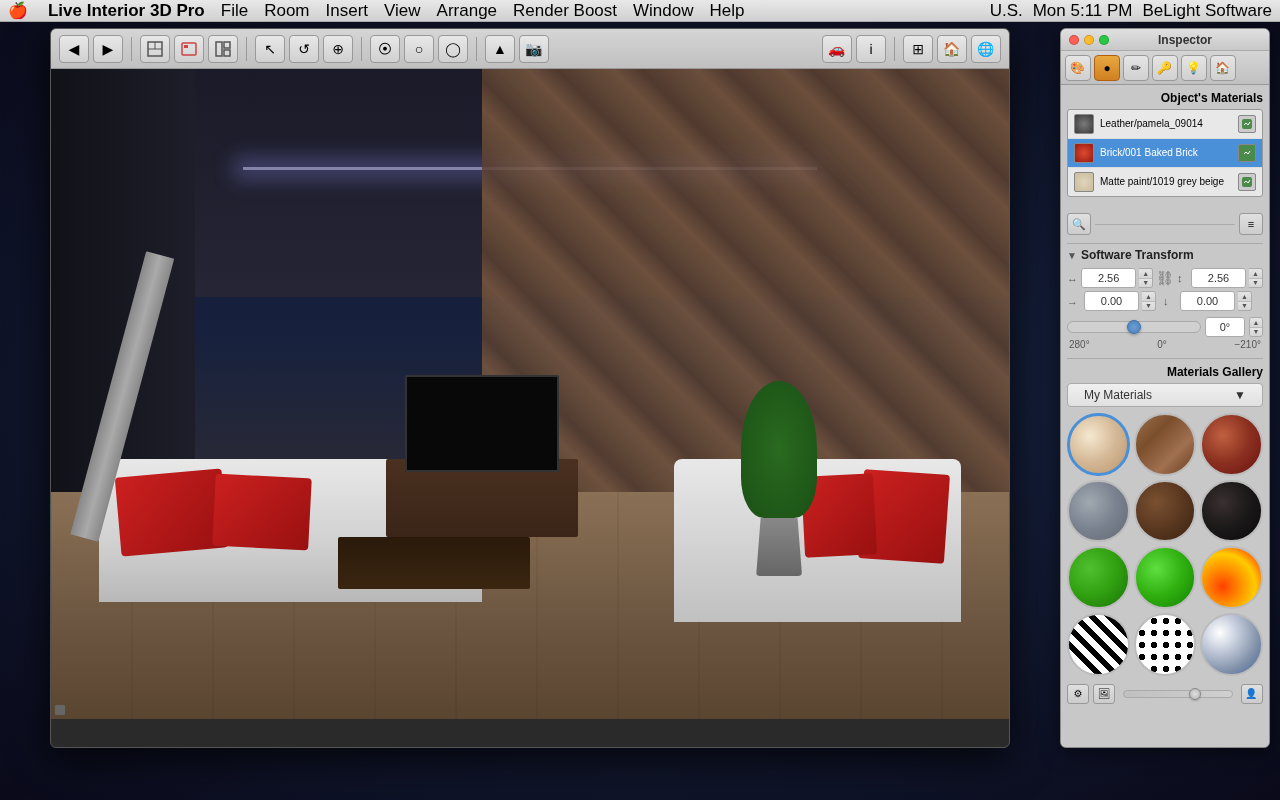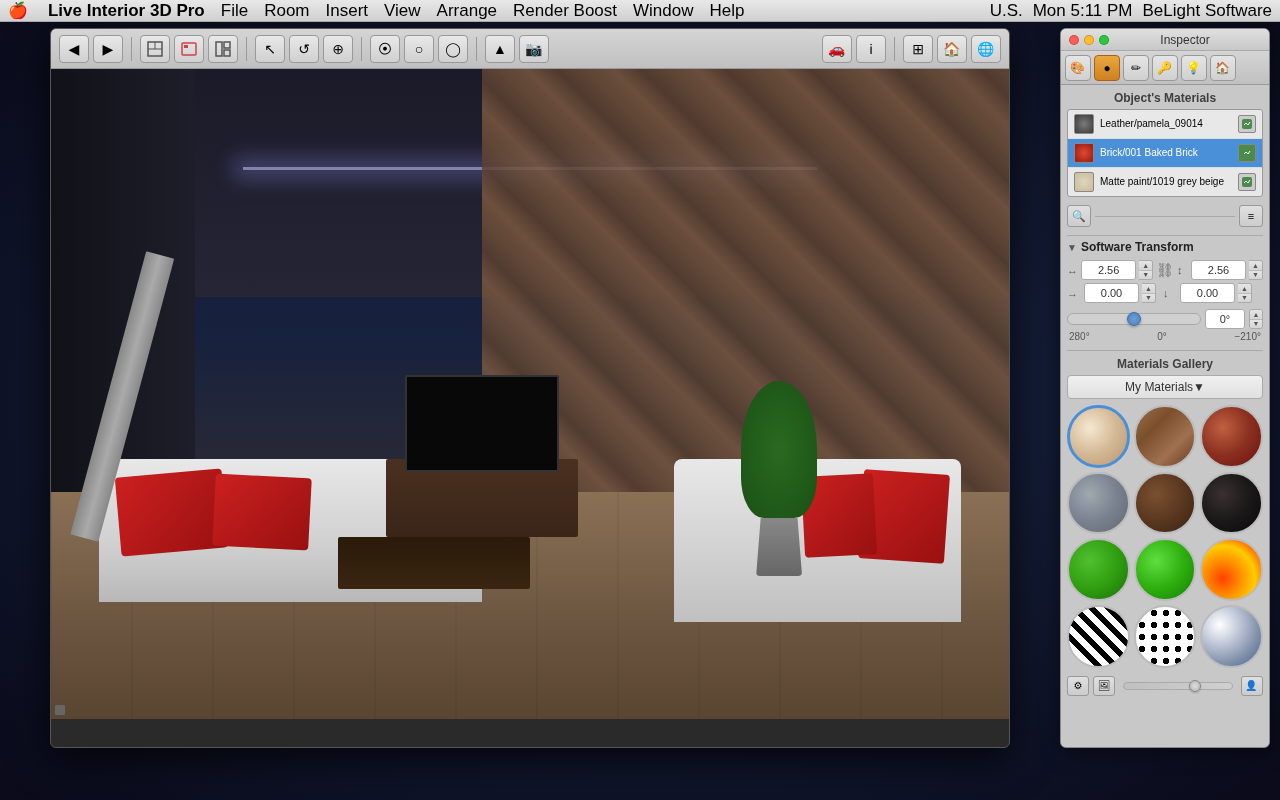--- a/index.html
+++ b/index.html
@@ -329,21 +329,21 @@
       border-radius: 50%;
       border: 1px solid rgba(0,0,0,0.2);
     }
     .inspector-traffic .close { background: #ff5f57; }
     .inspector-traffic .min { background: #ffbd2e; }
     .inspector-traffic .max { background: #28c840; }
     .inspector-title-text {
       flex: 1;
       text-align: center;
       font-size: 12px;
-      font-weight: 400;
+      font-weight: 700;
       color: #333;
     }
 
     
     .inspector-toolbar {
       height: 34px;
       background: linear-gradient(to bottom, #d5d5d5, #c0c0c0);
       display: flex;
       align-items: center;
       padding: 0 4px;
@@ -372,39 +372,39 @@
       padding: 6px;
       height: calc(100% - 56px);
       overflow-y: auto;
       background: #c8c8c8;
     }
 
     
     .section-header {
       font-size: 12px;
       font-weight: 700;
-      color: #404040;
+      color: #000000;
       margin-bottom: 4px;
       display: flex;
       align-items: center;
-      justify-content: center;
+      justify-content: flex-end;
     }
     .section-divider {
       height: 1px;
       background: #aaa;
       margin: 4px 0;
     }
 
     
     .materials-list {
       background: #e8e8e8;
       border: 1px solid #999;
       border-radius: 3px;
       overflow: hidden;
-      margin-bottom: 8px;
+      margin-bottom: 16px;
     }
     .material-item {
       display: flex;
       align-items: center;
       padding: 4px 6px;
       border-bottom: 1px solid #ddd;
       cursor: pointer;
       font-size: 11px;
       gap: 6px;
       position: relative;
@@ -574,21 +574,21 @@
     }
     .gallery-dropdown {
       width: 100%;
       height: 24px;
       background: linear-gradient(to bottom, #f0f0f0, #e0e0e0);
       border: 1px solid #aaa;
       border-radius: 4px;
       display: flex;
       align-items: center;
       padding: 0 16px;
-      justify-content: center;
+      justify-content: space-between;
       cursor: pointer;
       font-size: 12px;
       color: #333;
       margin-bottom: 6px;
     }
     .gallery-grid {
       display: grid;
       grid-template-columns: repeat(3, 1fr);
       gap: 4px;
     }

